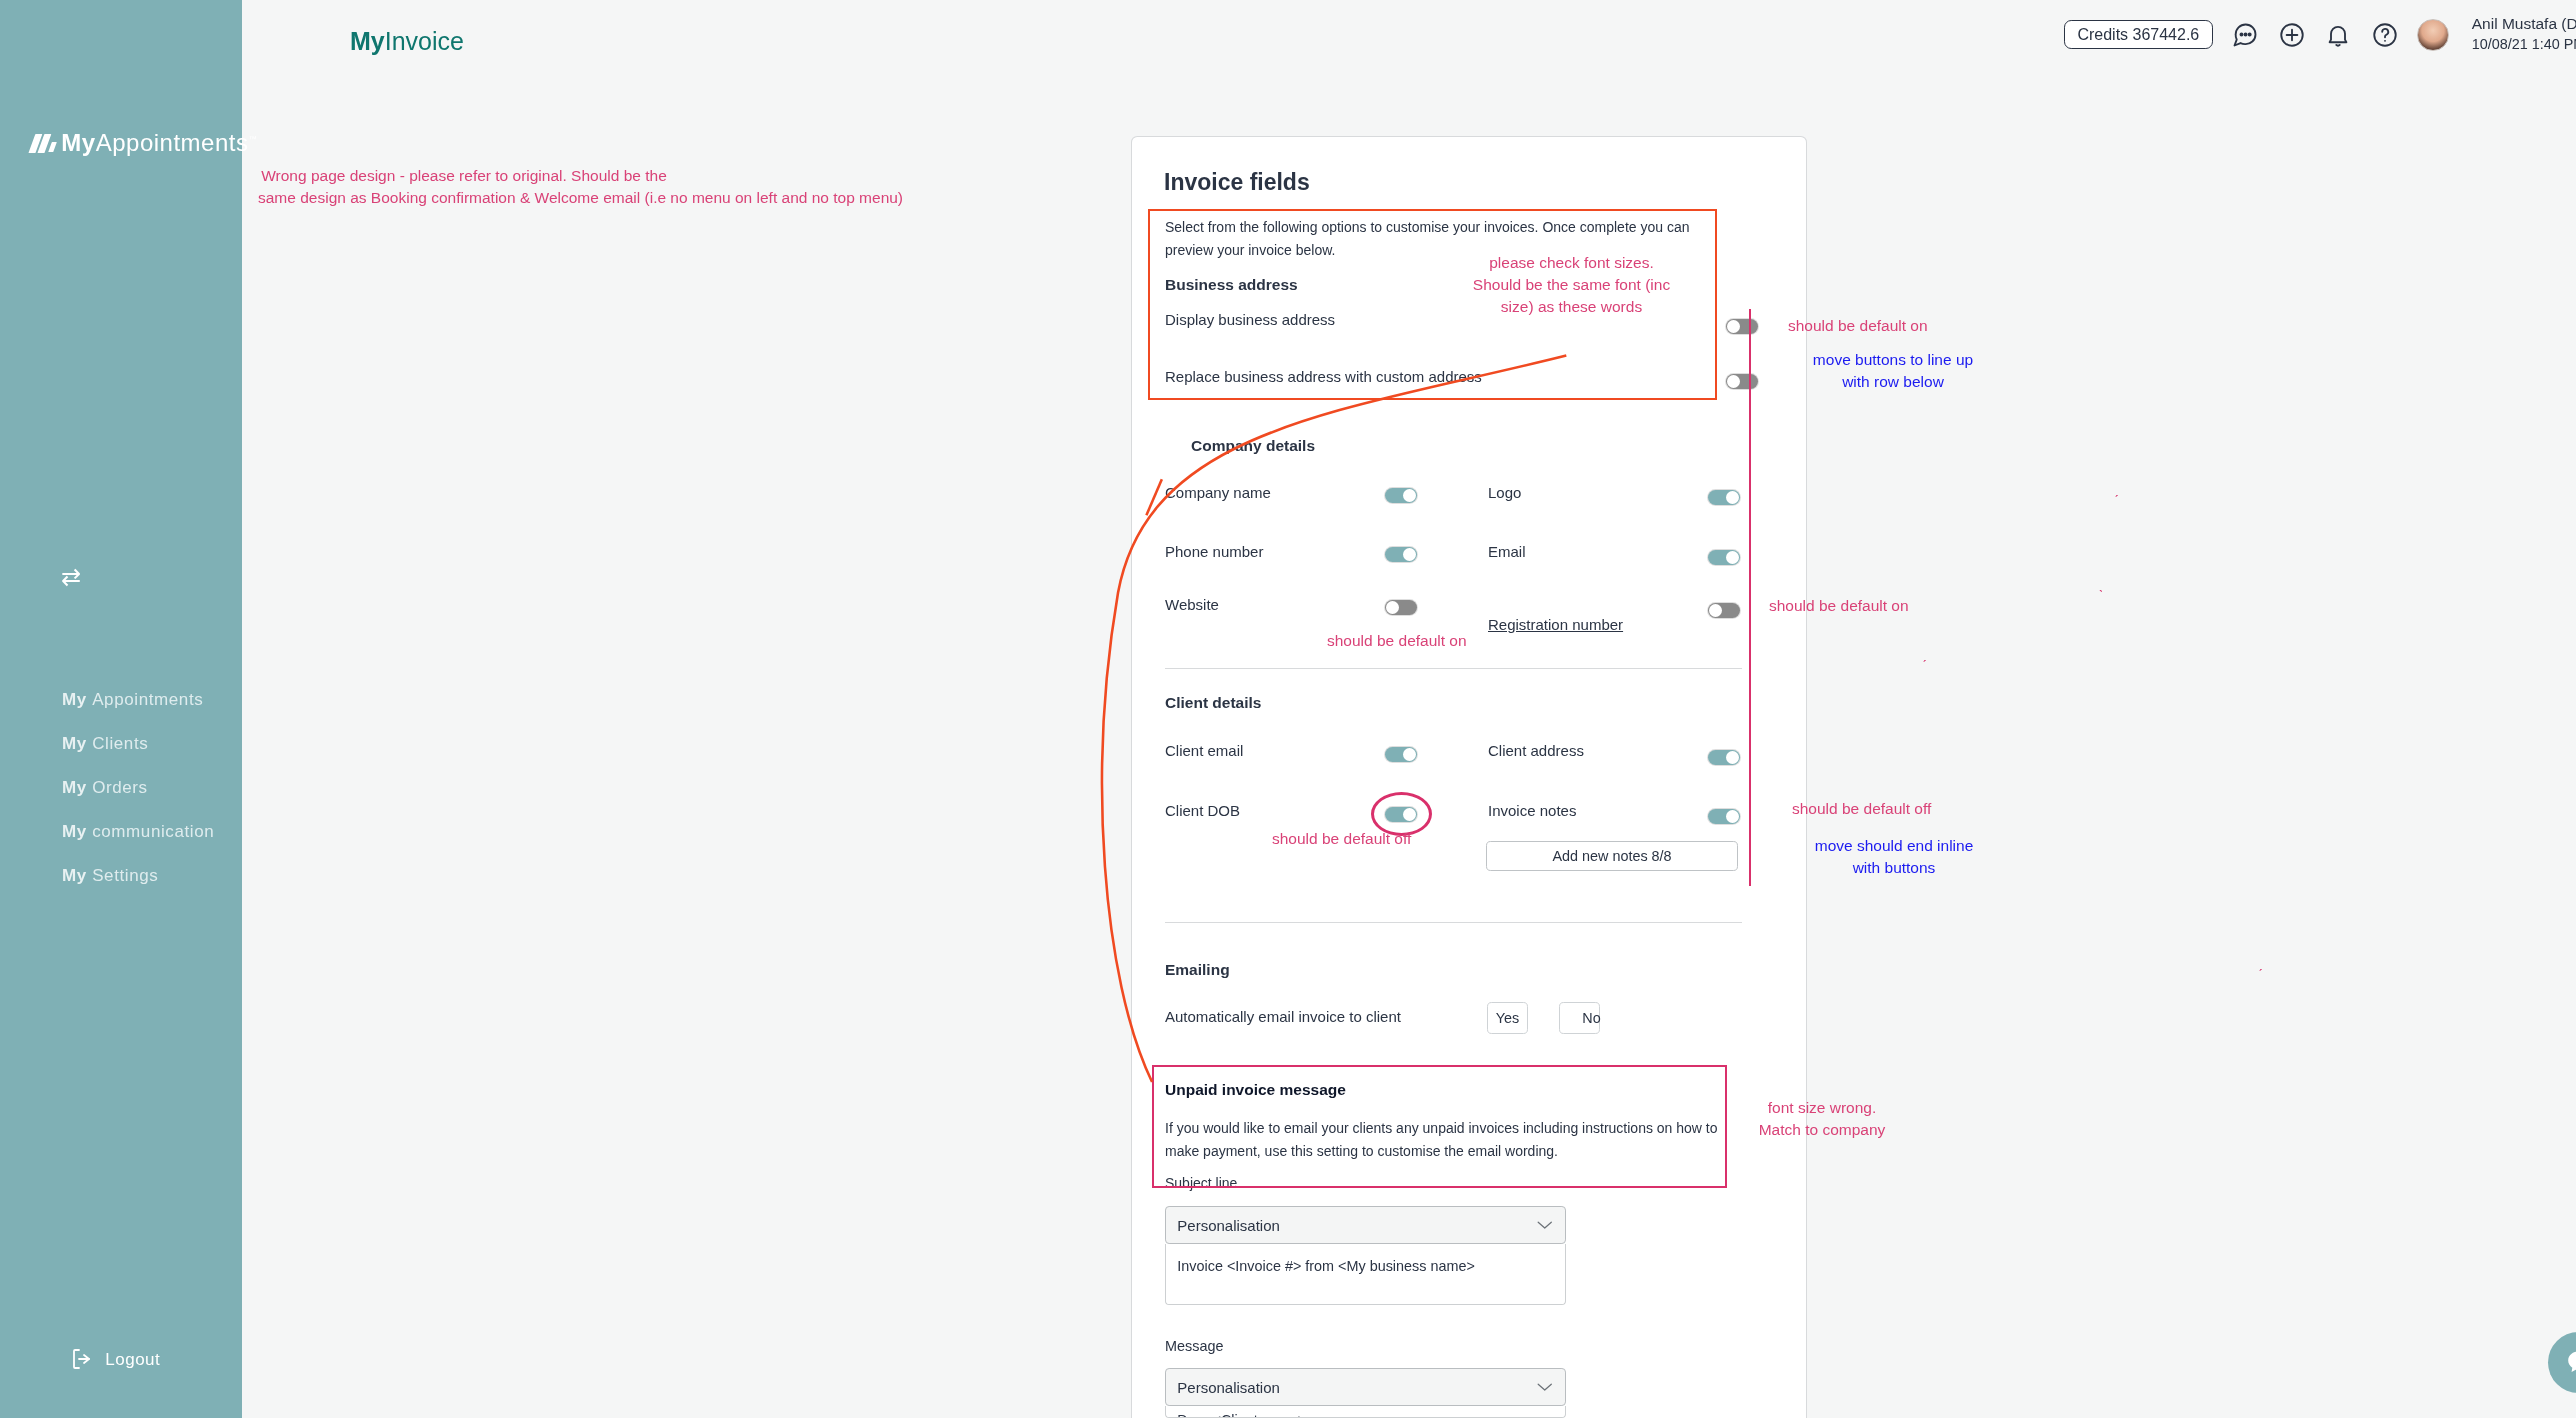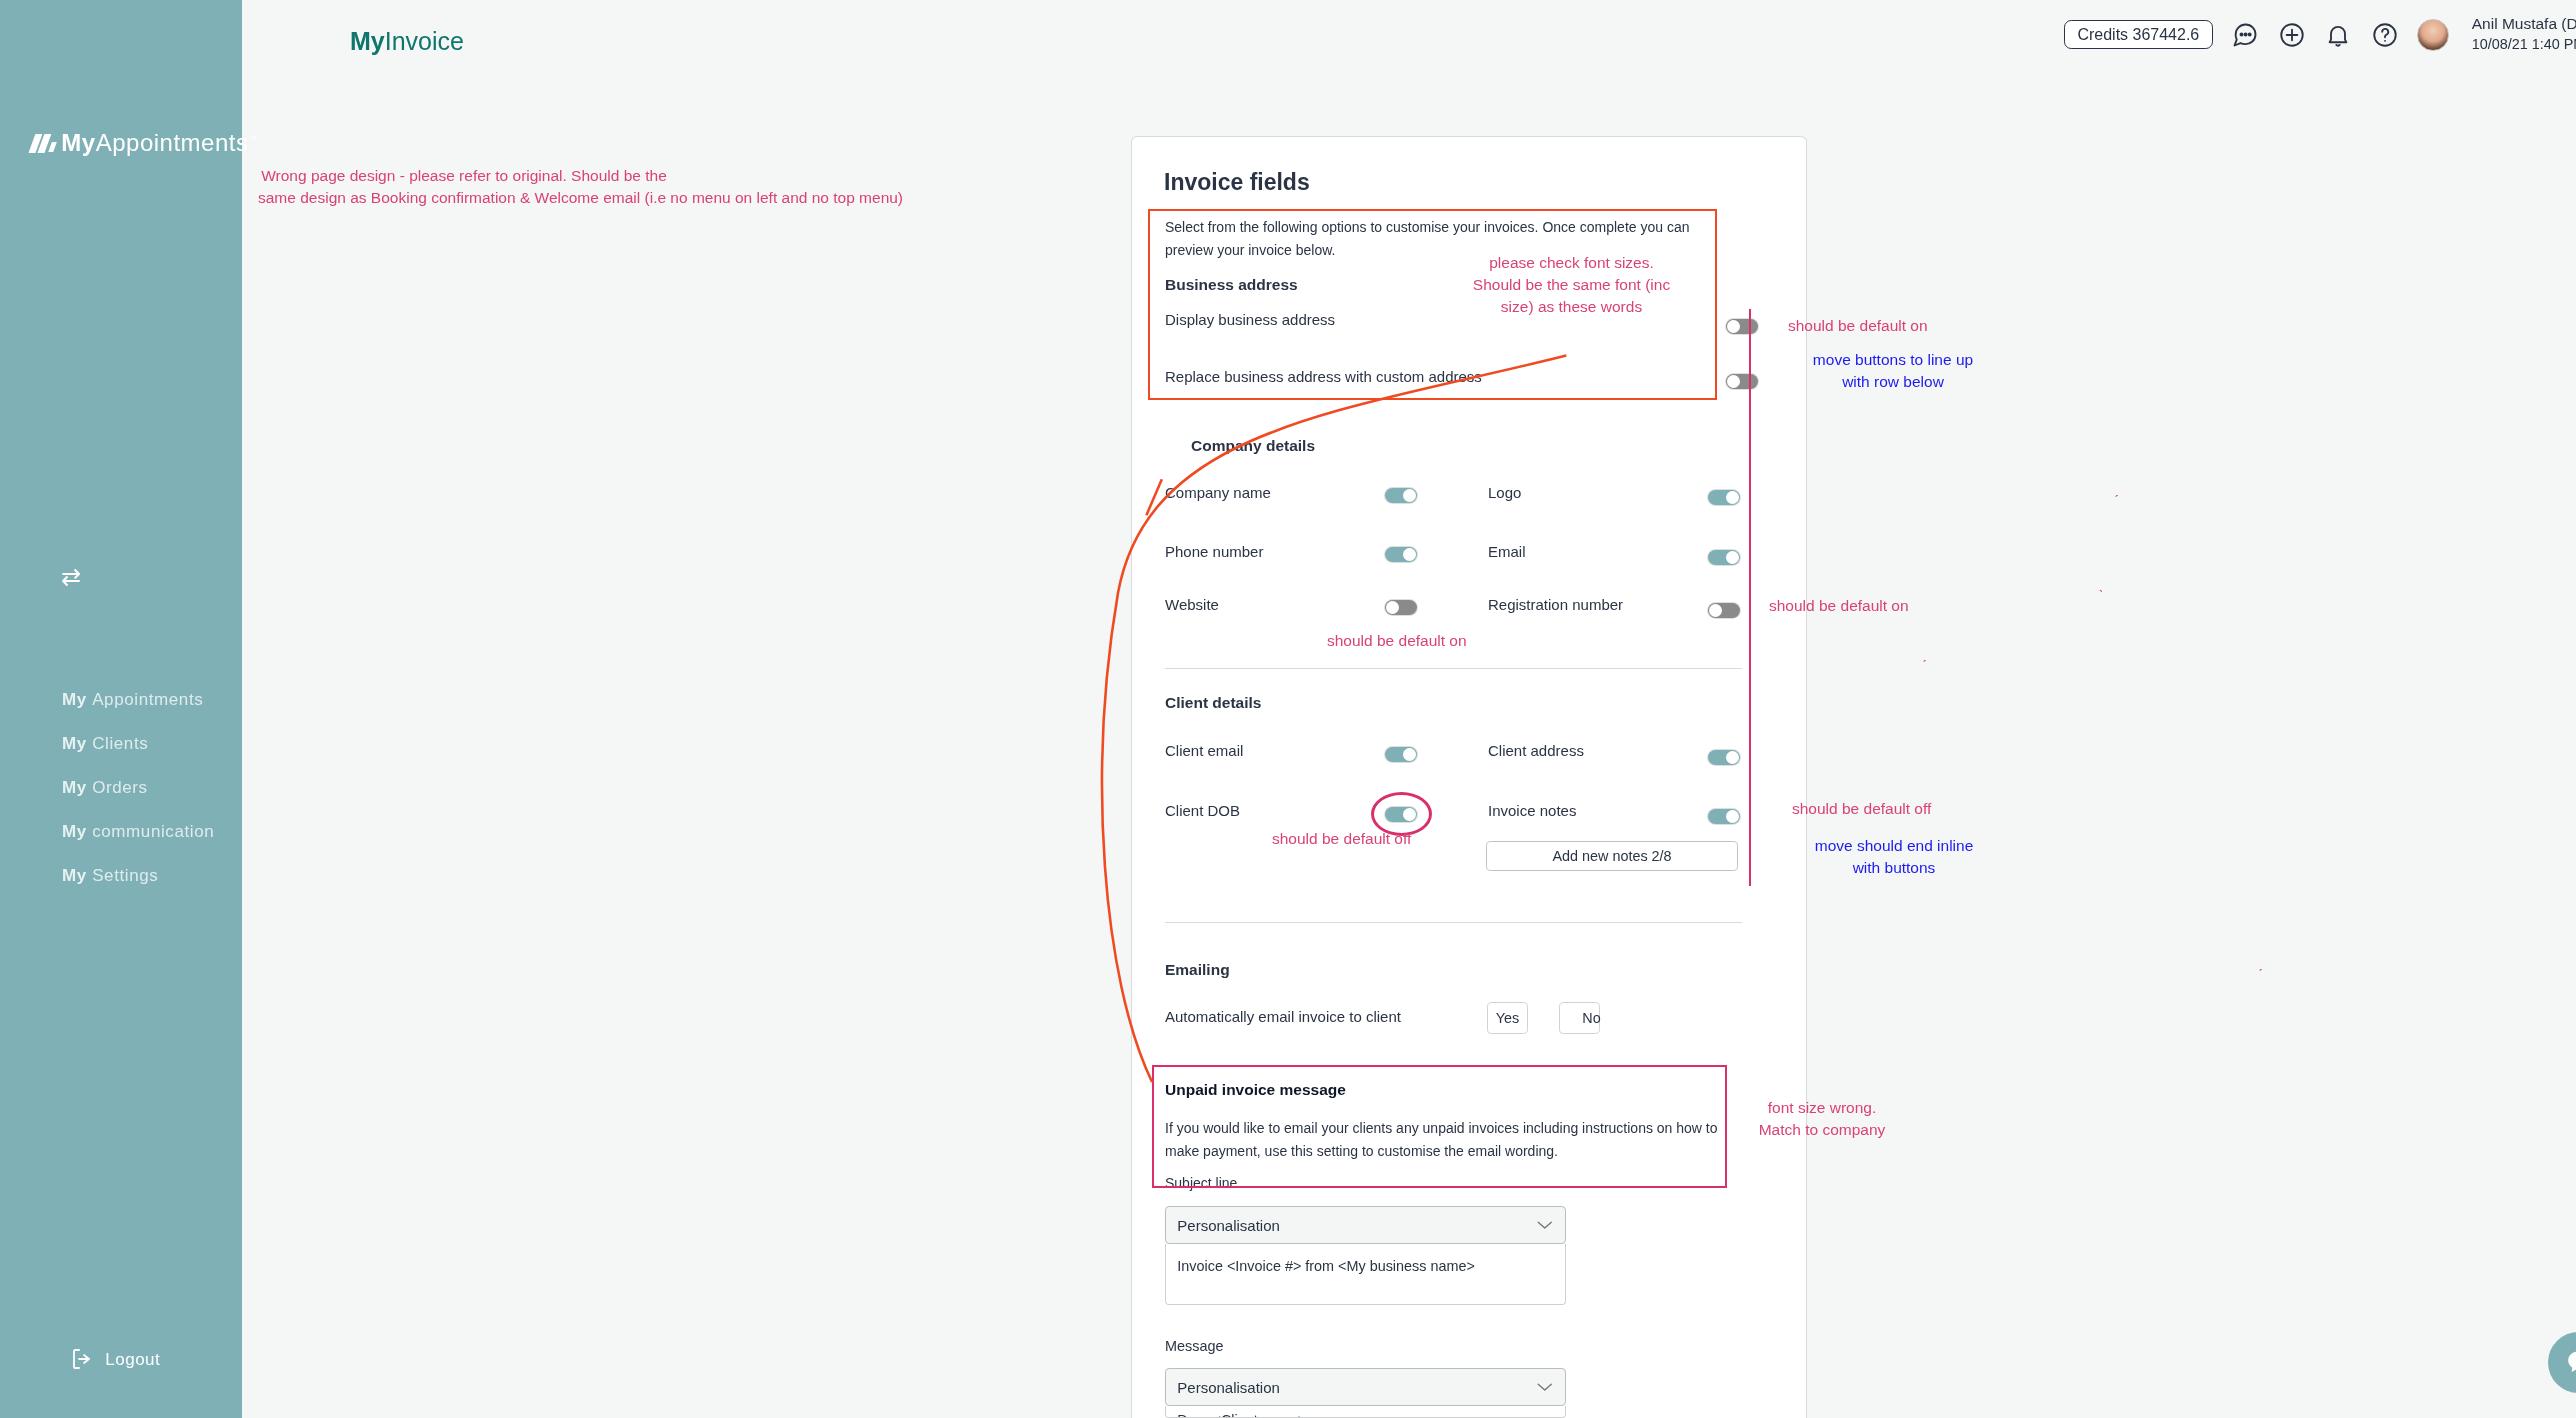--- a/index.html
+++ b/index.html
@@ -370,21 +370,21 @@
     </div>
   <div class="row-label" style="left:1488px; top:543px;">Email</div>
   <div class="toggle" style="left:1708px; top:550px;">
       <div class="knob"></div>
     </div>
 
   <div class="row-label" style="left:1165px; top:596px;">Website</div>
   <div class="toggle off" style="left:1385px; top:600px;">
       <div class="knob"></div>
     </div>
-  <div class="row-label" style="left:1488px; top:596px;">Registration number</div>
+  <div class="row-label" style="left:1488px; top:616px;text-decoration:underline;">Registration number</div>
   <div class="toggle off" style="left:1708px; top:603px;">
       <div class="knob"></div>
     </div>
 
   <div class="divider" style="top:668px;"></div>
 
   <div class="sec-head" style="left:1165px; top:694px;">Client details</div>
 
   <div class="row-label" style="left:1165px; top:742px;">Client email</div>
   <div class="toggle" style="left:1385px; top:747px;">
@@ -397,21 +397,21 @@
 
   <div class="row-label" style="left:1165px; top:802px;">Client DOB</div>
   <div class="toggle" style="left:1385px; top:807px;">
       <div class="knob"></div>
     </div>
   <div class="row-label" style="left:1488px; top:802px;">Invoice notes</div>
   <div class="toggle" style="left:1708px; top:809px;">
       <div class="knob"></div>
     </div>
 
-  <div class="notes-btn">Add new notes 2/8</div>
+  <div class="notes-btn">Add new notes 8/8</div>
 
   <div class="divider" style="top:922px;"></div>
 
   <div class="sec-head" style="left:1165px; top:961px;">Emailing</div>
   <div class="row-label" style="left:1165px; top:1008px;">Automatically email invoice to client</div>
   <div class="yn-btn" id="ynYes">Yes</div>
   <div class="yn-btn" id="ynNo">No</div>
 
   <div class="unpaid-title">Unpaid invoice message</div>
   <div class="unpaid-body">If you would like to email your clients any unpaid invoices including instructions on how to make payment, use this setting to customise the email wording.</div>

